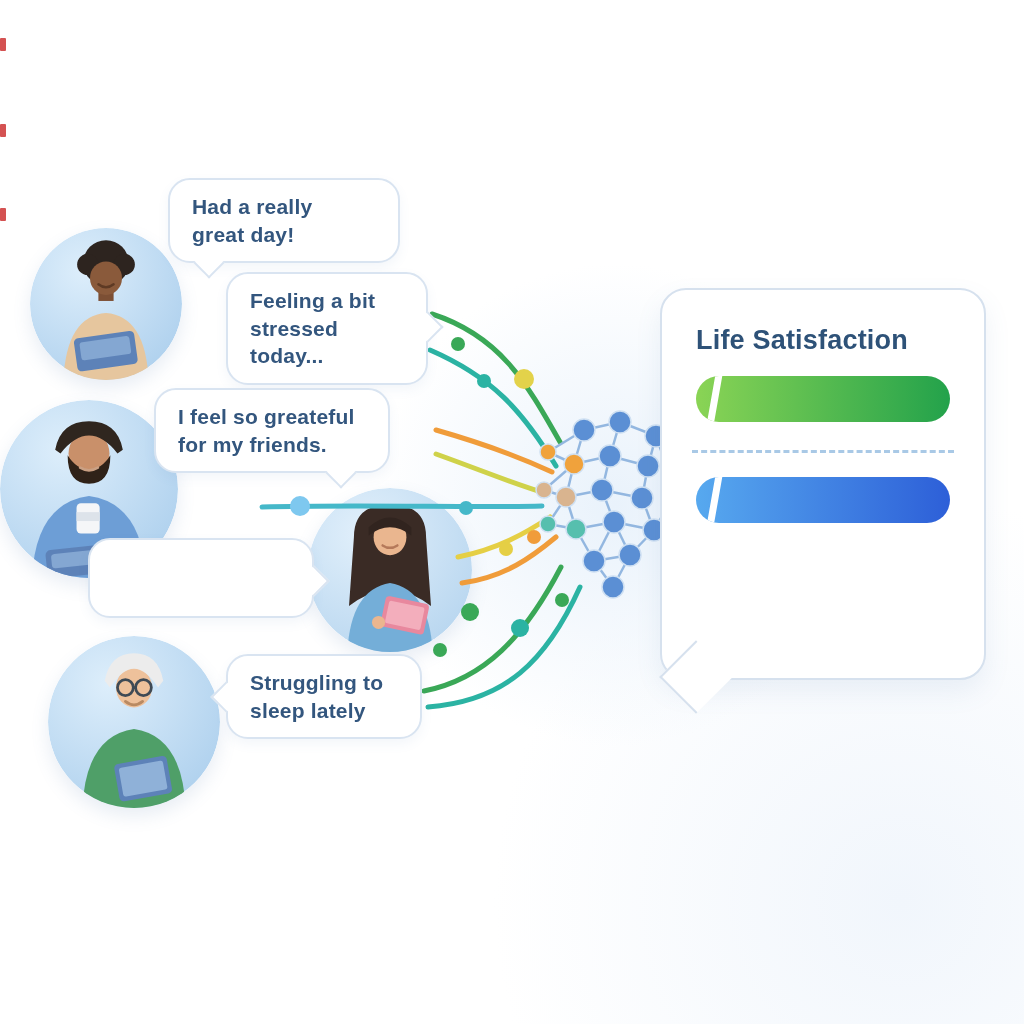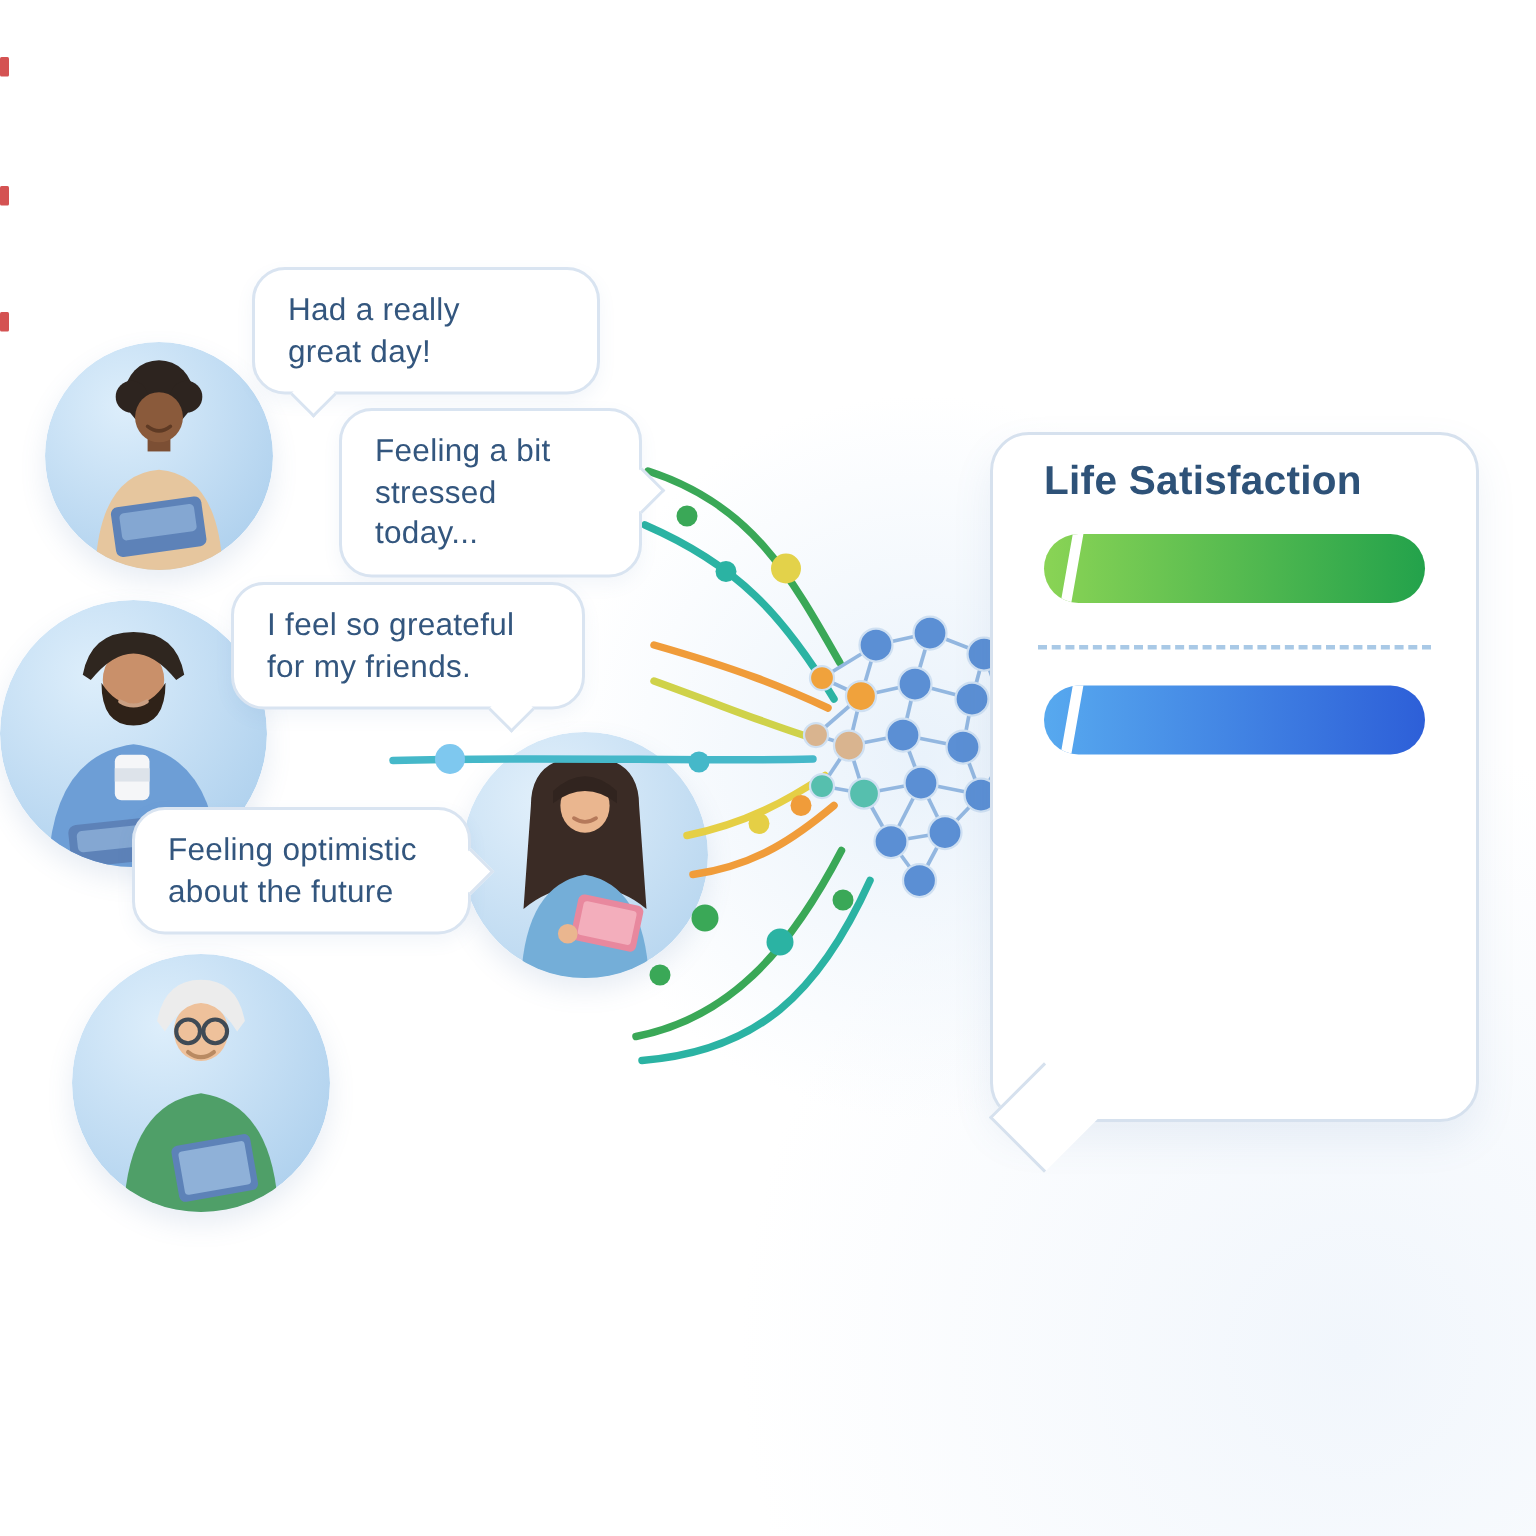--- a/index.html
+++ b/index.html
@@ -11,29 +11,29 @@
       radial-gradient(circle at 88% 88%, #f1f6fc 0%, rgba(241,246,252,0) 32%),
       #ffffff;
   }
   .net-svg { position:absolute; left:0; top:0; width:1024px; height:1024px; z-index:2; }
   .avatar { position:absolute; border-radius:50%; overflow:hidden; z-index:1;
             box-shadow:0 8px 18px rgba(90,130,180,0.14); }
   .avatar svg { display:block; width:100%; height:100%; }
   .bubble { position:absolute; z-index:3; background:#ffffff; border:2px solid #d9e4f1;
             border-radius:22px; display:flex; align-items:center; padding:13px 22px;
             box-shadow:0 5px 12px rgba(90,130,180,0.07); }
-  .bubble .txt { white-space:pre-line; font-size:21px; line-height:1.32; font-weight:400;
+  .bubble .txt { white-space:pre-line; font-size:21px; line-height:1.32; font-weight:700;
                  color:#33567e; letter-spacing:0.2px; }
   .tail { position:absolute; width:22px; height:22px; background:#ffffff; transform:rotate(45deg); }
   .tail.down  { bottom:-13px; border-bottom:2px solid #d9e4f1; border-right:2px solid #d9e4f1; }
   .tail.right { right:-13px; border-top:2px solid #d9e4f1; border-right:2px solid #d9e4f1; }
   .tail.left  { left:-13px; border-bottom:2px solid #d9e4f1; border-left:2px solid #d9e4f1; }
-  .panel { position:absolute; left:660px; top:288px; width:326px; height:460px; z-index:3;
+  .panel { position:absolute; left:660px; top:288px; width:326px; height:392px; z-index:3;
            background:#ffffff; border:2px solid #d6e1ee; border-radius:26px;
-           padding:14px 34px; box-shadow:0 12px 26px rgba(90,130,180,0.10); }
+           padding:34px 34px; box-shadow:0 12px 26px rgba(90,130,180,0.10); }
   .panel-tail { position:absolute; left:8px; bottom:-25px; width:52px; height:52px;
                 background:#ffffff; border-bottom:2px solid #d6e1ee; border-left:2px solid #d6e1ee;
                 transform:rotate(45deg); }
   .panel-title { font-size:27px; font-weight:700; color:#2e5278; white-space:pre-line;
                  line-height:1.25; letter-spacing:0.2px; }
   .bar { position:relative; height:46px; border-radius:24px; margin-top:18px; overflow:hidden; }
   .bar-green { background:linear-gradient(90deg,#8ad455,#23a24b); }
   .bar-blue  { background:linear-gradient(90deg,#57a9ef,#2d5fd8); }
   .bar-notch { position:absolute; left:15px; top:-5px; width:7px; height:58px;
                background:#ffffff; transform:rotate(10deg); border-radius:4px; }
@@ -235,25 +235,28 @@
     <span class="tail right" style="top:42px"></span>
   </div>
 
   <div class="bubble" style="left:154px; top:388px; width:236px; min-height:82px">
     <span class="txt">I feel so greateful
 for my friends.</span>
     <span class="tail down" style="right:36px"></span>
   </div>
 
   <div class="bubble" style="left:88px; top:538px; width:226px; min-height:80px">
-    <span class="txt">Feeling optimistic
-about the future</span>
     <span class="tail right" style="top:30px"></span>
   </div>
 
+  <div class="bubble" style="left:226px; top:654px; width:196px; min-height:80px">
+    <span class="txt">Struggling to
+sleep lately</span>
+    <span class="tail left" style="top:30px"></span>
+  </div>
 
   <div class="panel">
     <div class="panel-tail"></div>
     <div class="panel-title">Life Satisfaction</div>
     <div class="bar bar-green">
       <div class="bar-notch"></div>
     </div>
     <div class="divider"></div>
     <div class="bar bar-blue">
       <div class="bar-notch"></div>

